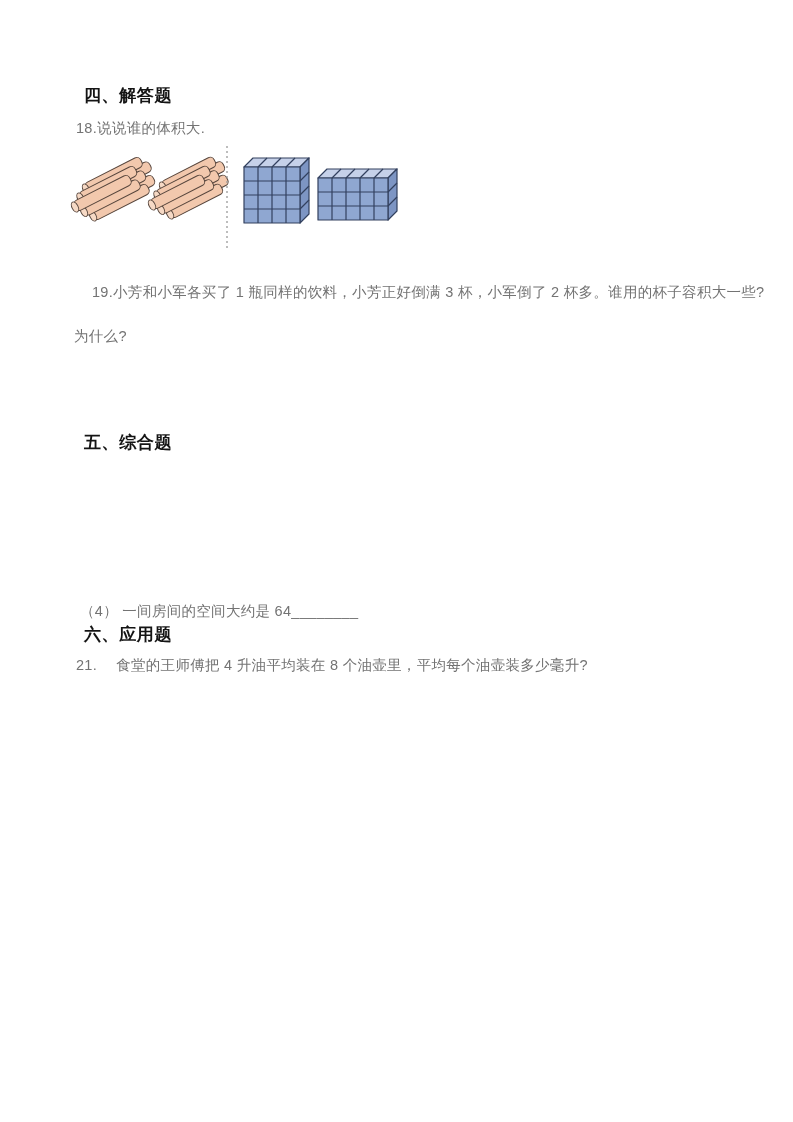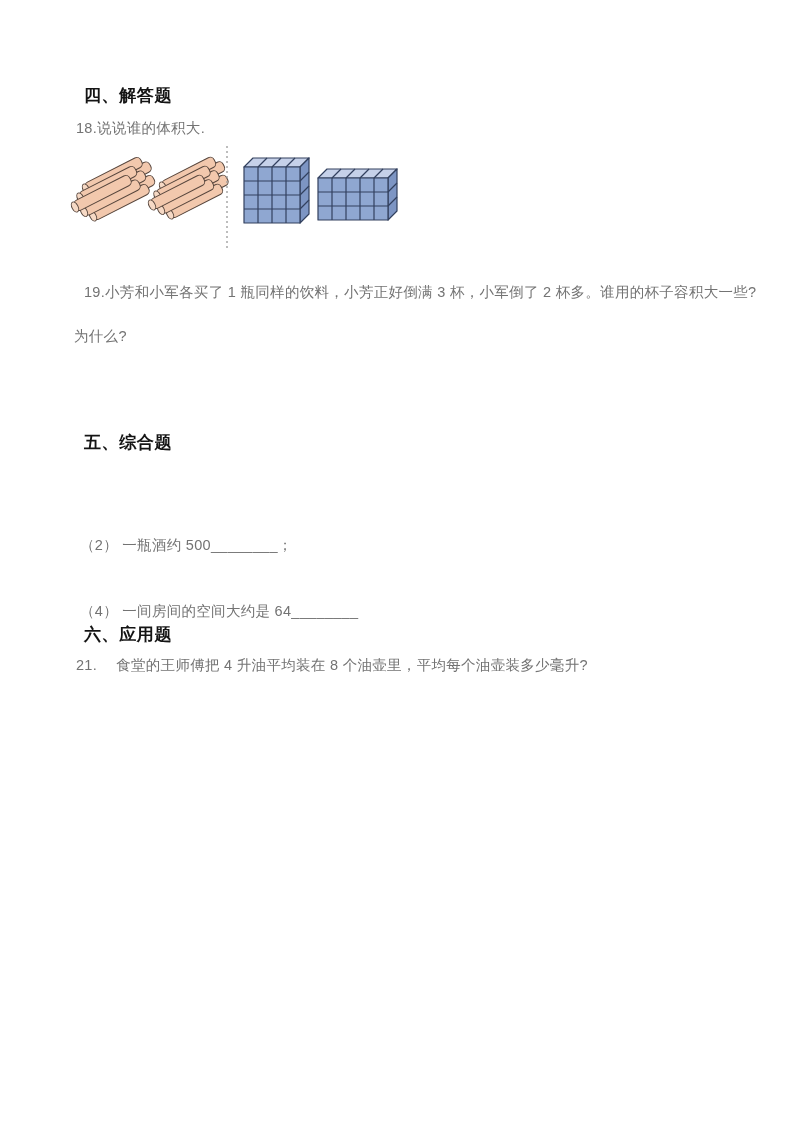--- a/index.html
+++ b/index.html
@@ -134,24 +134,23 @@
         <line x1="318" y1="206" x2="388" y2="206" stroke="#32405e" stroke-width="1.2" stroke-linejoin="round"></line>
         <line x1="332" y1="178" x2="341" y2="169" stroke="#32405e" stroke-width="1.2" stroke-linejoin="round"></line>
         <line x1="346" y1="178" x2="355" y2="169" stroke="#32405e" stroke-width="1.2" stroke-linejoin="round"></line>
         <line x1="360" y1="178" x2="369" y2="169" stroke="#32405e" stroke-width="1.2" stroke-linejoin="round"></line>
         <line x1="374" y1="178" x2="383" y2="169" stroke="#32405e" stroke-width="1.2" stroke-linejoin="round"></line>
         <line x1="388" y1="192" x2="397" y2="183" stroke="#32405e" stroke-width="1.2" stroke-linejoin="round"></line>
         <line x1="388" y1="206" x2="397" y2="197" stroke="#32405e" stroke-width="1.2" stroke-linejoin="round"></line>
       </g>
     </svg>
 
-  <div class="t" style="left:84px;top:283px">19.小芳和小军各买了 1 瓶同样的饮料，小芳正好倒满 3 杯，小军倒了 2 杯多。谁用的杯子容积大一些?</div>
+  <div class="t" style="left:92px;top:283px">19.小芳和小军各买了 1 瓶同样的饮料，小芳正好倒满 3 杯，小军倒了 2 杯多。谁用的杯子容积大一些?</div>
   <div class="t" style="left:74px;top:327px">为什么?</div>
 
   <div class="h" style="left:84px;top:431px">五、综合题</div>
 
-  <div class="t" style="left:80px;top:536px">（2） 一瓶酒约 500________；</div>
   <div class="t" style="left:80px;top:602px">（4） 一间房间的空间大约是 64________</div>
 
   <div class="h" style="left:84px;top:623px">六、应用题</div>
   <div class="t" style="left:76px;top:656px">21.　 食堂的王师傅把 4 升油平均装在 8 个油壶里，平均每个油壶装多少毫升?</div>
 
 </div>
 
 </body></html>

